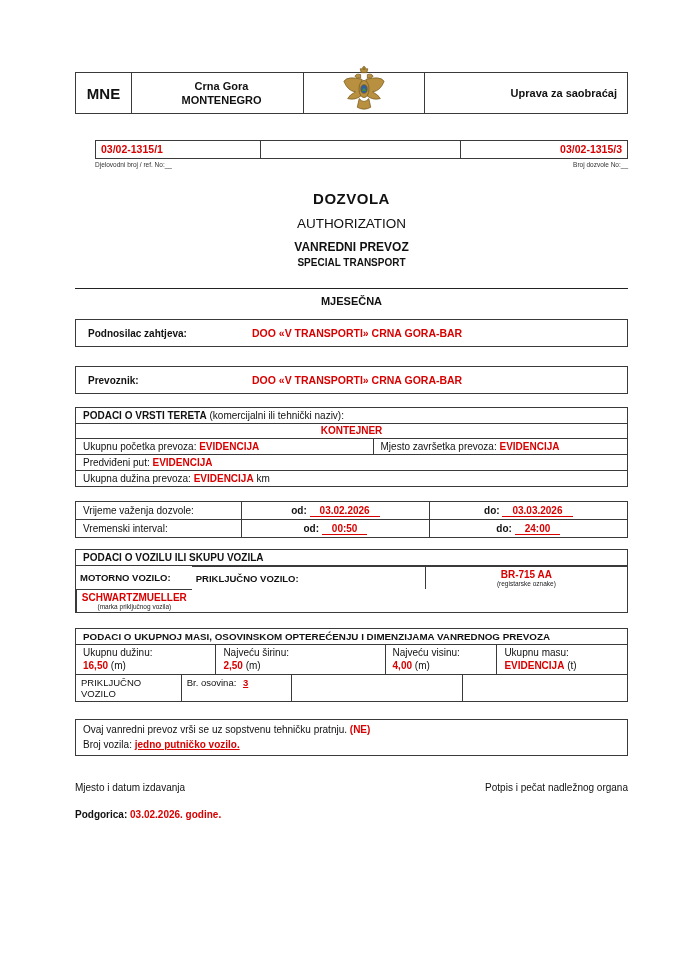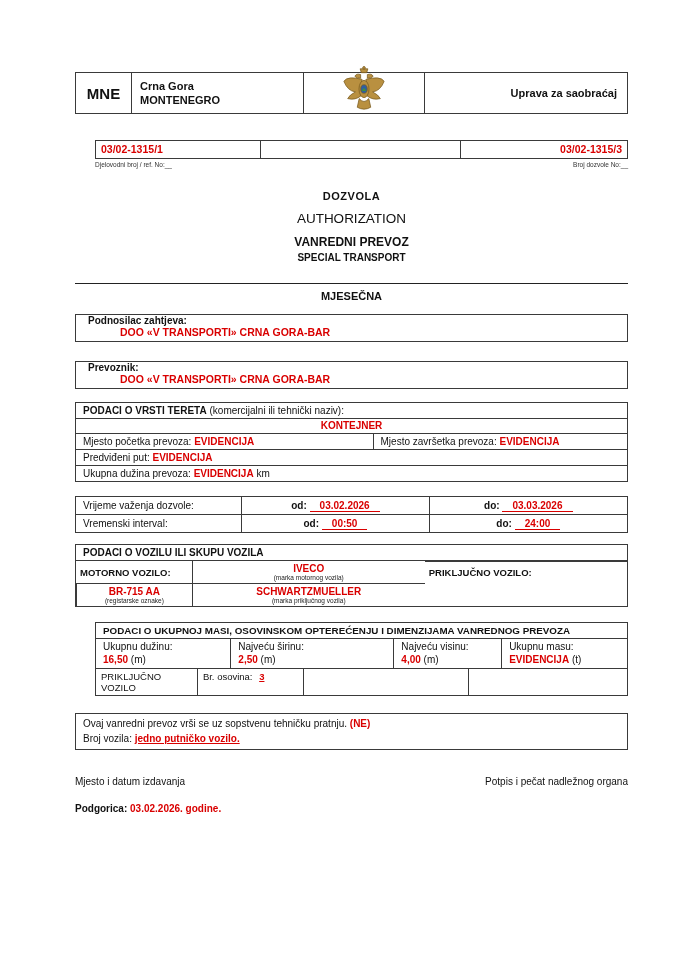--- a/index.html
+++ b/index.html
@@ -13,45 +13,45 @@
 
   .bold { font-weight: bold; }
   .red  { color: #d90000; font-weight: bold; }
   .u    { border-bottom: 1px solid #d90000; padding: 0 10px; }
   .cap  { font-size: 6.5px; color: #222; font-weight: normal; }
 
   
   .header-row { display: flex; border: 1px solid #3a3a3a; height: 42px; }
   .hcell { display: flex; flex-direction: column; justify-content: center; }
   .h-mne { width: 56px; border-right: 1px solid #3a3a3a; align-items: center; font-size: 15px; font-weight: bold; }
-  .h-country { width: 172px; border-right: 1px solid #3a3a3a; padding-left: 8px; font-size: 11px; font-weight: bold; line-height: 1.3; }
+  .h-country { width: 172px; border-right: 1px solid #3a3a3a; padding-left: 8px; font-size: 11px; font-weight: bold; line-height: 1.3; align-items: center; }
   .h-emblem { width: 120px; align-items: center; overflow: visible; }
   .h-emblem svg { margin-top: -8px; }
   .h-auth { flex: 1; border-left: 1px solid #3a3a3a; align-items: flex-end; padding-right: 10px; font-size: 11px; font-weight: bold; }
 
   
   .ref-section { margin-top: 26px; padding-left: 20px; }
   .ref-row { display: flex; }
   .ref-box { border: 1px solid #3a3a3a; height: 19px; line-height: 17px; font-size: 10.5px; }
   .ref-left { width: 166px; padding-left: 5px; }
   .ref-mid { flex: 1; border-left: none; border-right: none; }
   .ref-right { width: 168px; text-align: right; padding-right: 5px; }
   .ref-caps { display: flex; justify-content: space-between; margin-top: 2px; font-size: 6.5px; color: #333; }
 
   
   .title-block { text-align: center; margin-top: 22px; }
-  .t1 { font-size: 11px; font-weight: bold; letter-spacing: 0.5px; }
+  .t1 { font-size: 15px; font-weight: bold; letter-spacing: 0.5px; }
   .t2 { font-size: 13.5px; font-weight: normal; margin-top: 9px; }
   .t3 { font-size: 12px; font-weight: bold; margin-top: 9px; }
   .t4 { font-size: 10px; font-weight: bold; margin-top: 3px; }
   .separator { margin-top: 20px; border-top: 1.5px solid #222; }
   .period { text-align: center; font-size: 11px; font-weight: bold; margin-top: 6px; }
 
   
-  .lv-box { margin-top: 12px; border: 1px solid #3a3a3a; height: 28px; display: flex; padding-left: 12px; flex-direction: column; }
+  .lv-box { margin-top: 12px; border: 1px solid #3a3a3a; height: 28px; display: flex; align-items: center; padding-left: 12px; }
   .lv-box .lv-label { font-weight: bold; width: 132px; }
   .lv-box .lv-value { margin-left: 32px; font-size: 10.5px; }
   .carrier { margin-top: 19px; }
 
   
   .cargo-box { margin-top: 13px; border: 1px solid #3a3a3a; }
   .cargo-row { border-bottom: 1px solid #3a3a3a; padding: 2px 7px; min-height: 14px; }
   .cargo-row:last-child { border-bottom: none; }
   .cargo-name { text-align: center; padding: 1px 0 2px 0; }
   .cargo-split { display: flex; padding: 0; }
@@ -69,21 +69,21 @@
   
   .veh-box { margin-top: 11px; border: 1px solid #3a3a3a; }
   .veh-head { border-bottom: 1px solid #3a3a3a; padding: 2px 7px; font-weight: bold; }
   .veh-grid { display: grid; grid-template-columns: 21% 42.3% 36.7%; }
   .veh-grid > div { padding: 2px 4px; }
   .veh-grid > .vc2, .veh-grid > .vc3 { border-left: 1px solid #3a3a3a; text-align: center; }
   .veh-grid > .r2 { border-top: 1px solid #3a3a3a; }
   .veh-label { display: flex; align-items: center; font-size: 9.5px; font-weight: bold; }
 
   
-  .dims-box { margin-top: 15px; border: 1px solid #3a3a3a; margin-left: 20px; }
+  .dims-box { margin-top: 15px; border: 1px solid #3a3a3a; }
   .dims-head { border-bottom: 1px solid #3a3a3a; padding: 2px 7px; font-weight: bold; font-size: 9.8px; }
   .dims-grid { display: grid; grid-template-columns: 25.3% 30.7% 20.3% 23.7%; }
   .dims-grid > div { padding: 2px 7px 3px 7px; }
   .dims-grid > div + div { border-left: 1px solid #3a3a3a; }
   .dims-grid .dval { margin-top: 2px; }
   .axle-grid { display: grid; grid-template-columns: 19% 20% 31% 30%; }
   .axle-grid > div { border-top: 1px solid #3a3a3a; padding: 2px 5px; min-height: 14px; font-size: 9.5px; }
   .axle-grid > div + div { border-left: 1px solid #3a3a3a; }
   .axle-num { padding: 0 4px; }
 
@@ -159,21 +159,21 @@
   </div>
 
   <div class="cargo-box">
     <div class="cargo-row">
       <span class="bold">PODACI O VRSTI TERETA</span>
       <span>(komercijalni ili tehnički naziv):</span>
     </div>
     <div class="cargo-row cargo-name red">KONTEJNER</div>
     <div class="cargo-row cargo-split">
       <div class="c-left">
-        <span>Mjesto početka prevoza:</span>
+        <span>Ukupnu početka prevoza:</span>
         <span class="red">EVIDENCIJA</span>
       </div>
       <div class="c-right">
         <span>Mjesto završetka prevoza:</span>
         <span class="red">EVIDENCIJA</span>
       </div>
     </div>
     <div class="cargo-row">
       <span>Predviđeni put:</span>
       <span class="red">EVIDENCIJA</span>
@@ -207,24 +207,20 @@
         <span class="bold">do:</span>
         <span class="red u">24:00</span>
       </div>
     </div>
   </div>
 
   <div class="veh-box">
     <div class="veh-head">PODACI O VOZILU ILI SKUPU  VOZILA</div>
     <div class="veh-grid">
       <div class="veh-label">MOTORNO VOZILO:</div>
-      <div class="vc3">
-        <div class="red">IVECO</div>
-        <div class="cap">(marka motornog vozila)</div>
-      </div>
       <div class="veh-label r2">PRIKLJUČNO VOZILO:</div>
       <div class="vc2 r2">
         <div class="red">BR-715 AA</div>
         <div class="cap">(registarske oznake)</div>
       </div>
       <div class="vc3 r2">
         <div class="red">SCHWARTZMUELLER</div>
         <div class="cap">(marka priključnog vozila)</div>
       </div>
     </div>

